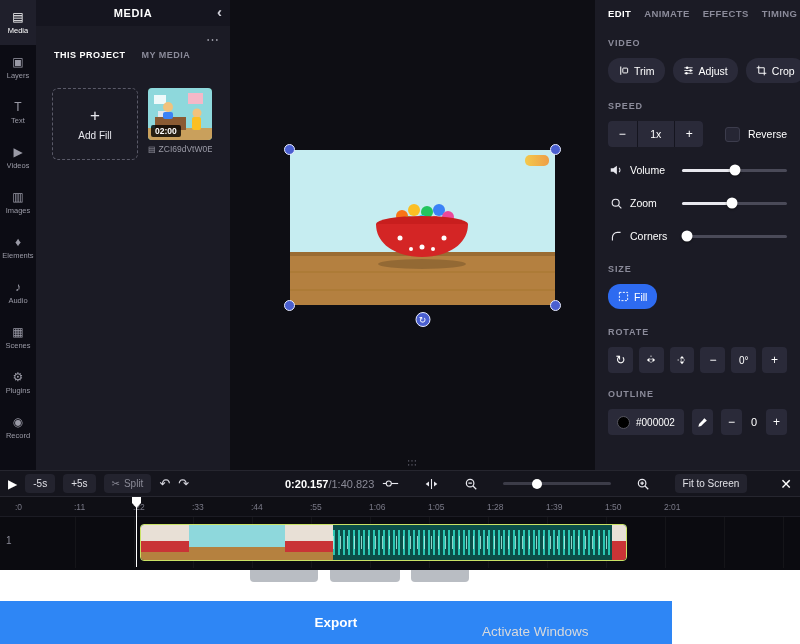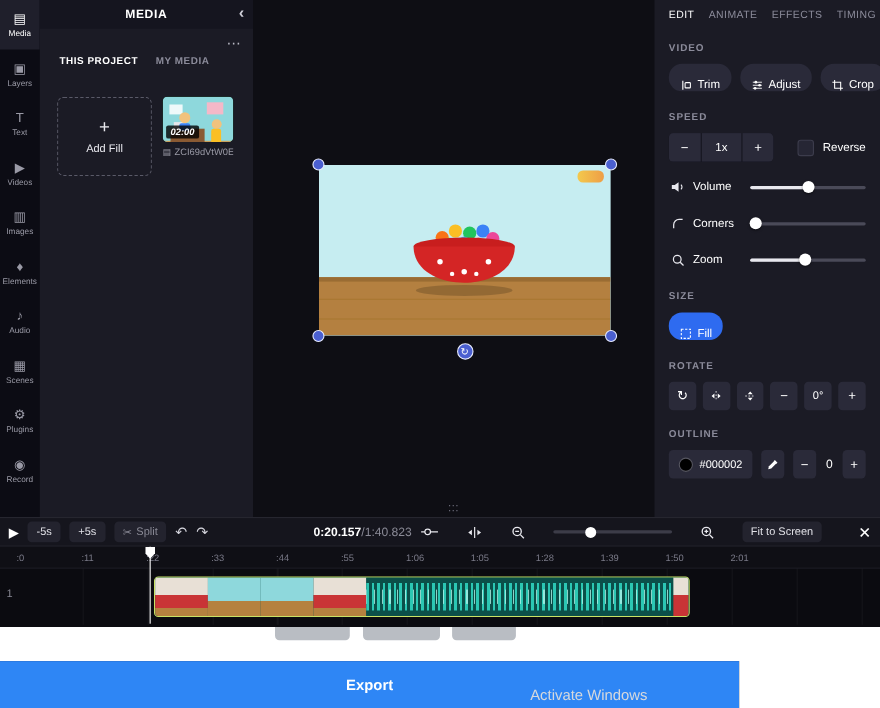--- a/index.html
+++ b/index.html
@@ -23,21 +23,21 @@
   .mp-menu { position:absolute; right:10px; top:32px; color:#b9b9c4; font-size:13px; letter-spacing:1px; cursor:pointer; }
   .mp-tabs { display:flex; gap:16px; padding:24px 0 0 18px; }
   .mp-tab { font-size:9px; font-weight:bold; letter-spacing:.5px; color:#8b8b9a; cursor:pointer; }
   .mp-tab.active { color:#ffffff; }
   .mp-content { position:relative; padding:0; }
   .add-media { position:absolute; left:16px; top:28px; width:86px; height:72px; border:1px dashed #5a5a68;
     border-radius:6px; display:flex; flex-direction:column; align-items:center; justify-content:center; gap:6px; cursor:pointer; }
   .add-media .plus { color:#e8e8ee; font-size:17px; line-height:1; }
   .add-media .am-label { color:#e8e8ee; font-size:10px; }
   .media-card { position:absolute; left:112px; top:28px; width:64px; cursor:pointer; }
-  .media-thumb { position:relative; width:64px; height:41px; border-radius:4px; overflow:hidden; background:#14532d;font-style:italic; }
+  .media-thumb { position:relative; width:64px; height:52px; border-radius:4px; overflow:hidden; background:#14532d; }
   .dur-badge { position:absolute; left:3px; bottom:3px; background:rgba(0,0,0,.8); color:#fff; font-size:8.5px;
     font-weight:bold; padding:1px 4px; border-radius:2px; }
   .media-name { display:flex; align-items:center; gap:3px; margin-top:4px; color:#9a9aa6; font-size:8.5px;
     white-space:nowrap; overflow:hidden; }
   .media-name .fn-icon { font-size:8px; color:#9a9aa6; }
 
   
   .canvas { position:absolute; left:230px; top:0; width:365px; height:470px; background:var(--canvas-bg,#0e0e14); z-index:1; }
   .preview { position:absolute; left:60px; top:150px; width:265px; height:155px; background:#c6edf1; }
   .handle { position:absolute; width:11px; height:11px; border-radius:50%; background:var(--selection,#4a5fd0);
@@ -49,27 +49,27 @@
     justify-content:center; cursor:pointer; border:1px solid #e8ecff; }
   .preview-logo { position:absolute; right:6px; top:5px; width:24px; height:11px; border-radius:5px;
     background:linear-gradient(90deg,#f6c744,#f09a3e); opacity:.95; }
   .canvas-grip { position:absolute; left:50%; bottom:3px; transform:translateX(-50%); color:#6a6a78;
     font-size:10px; letter-spacing:1px; line-height:4px; text-align:center; cursor:ns-resize; }
 
   
   .inspector { position:absolute; left:595px; top:0; width:205px; height:470px; background:var(--panel-bg,#1b1b25);
     padding:8px 13px 0 13px; overflow:hidden; z-index:2; }
   .ins-tabs { display:flex; gap:13px; height:16px; margin-bottom:14px; }
-  .ins-tab { font-size:9.5px; font-weight:normal; letter-spacing:.4px; color:#8b8b9a; cursor:pointer; }
+  .ins-tab { font-size:9.5px; font-weight:bold; letter-spacing:.4px; color:#8b8b9a; cursor:pointer; }
   .ins-tab.active { color:#ffffff; }
   .sec { font-size:9px; font-weight:bold; letter-spacing:.9px; color:#8b8b9a; height:12px; margin-bottom:8px; }
   .mt { margin-top:18px; } .mt2 { margin-top:16px; }
   .btn-row { display:flex; gap:8px; }
   .ibtn { height:25px; background:#2a2a39; border-radius:12px; color:#fff; font-size:10.5px; display:flex;
-    align-items:flex-end; gap:5px; padding:0 10px; cursor:pointer; border:none; }
+    align-items:center; gap:5px; padding:0 10px; cursor:pointer; border:none; }
   .stepper-row { display:flex; align-items:center; }
   .stepper { display:flex; background:#15151f; border-radius:4px; overflow:hidden; gap:1px; }
   .step-btn { width:30px; height:26px; background:#2a2a39; color:#fff; font-size:12px; display:flex;
     align-items:center; justify-content:center; cursor:pointer; }
   .step-val { width:38px; height:26px; background:#2a2a39; color:#fff; font-size:10.5px; display:flex;
     align-items:center; justify-content:center; }
   .reverse-box { width:15px; height:15px; background:#262634; border:1px solid #3c3c4c; border-radius:3px;
     margin-left:22px; cursor:pointer; }
   .reverse-label { color:#fff; font-size:10.5px; margin-left:8px; }
   .slider-row { display:flex; align-items:center; margin-top:13px; height:20px; }
@@ -325,38 +325,38 @@
         </span>
       <span class="sr-label">Volume</span>
       <div class="slider" style="--val: 50%;">
         <div class="fill"></div>
         <div class="thumb"></div>
       </div>
     </div>
     <div class="slider-row">
       <span class="sr-icon">
           <svg width="13" height="13" viewBox="0 0 16 16">
+            <circle cx="7" cy="7" r="4.3" stroke="#e8e8ee" stroke-width="1.4" fill="none"></circle>
+            <path d="M10.3 10.3L14 14" stroke="#e8e8ee" stroke-width="1.4"></path>
+          </svg>
+        </span>
+      <span class="sr-label">Zoom</span>
+      <div class="slider" style="--val: 48%;">
+        <div class="fill"></div>
+        <div class="thumb"></div>
+      </div>
+    </div>
+    <div class="slider-row">
+      <span class="sr-icon">
+          <svg width="13" height="13" viewBox="0 0 16 16">
             <path d="M3 13V9a6 6 0 016-6h4" stroke="#e8e8ee" stroke-width="1.4" fill="none"></path>
           </svg>
         </span>
       <span class="sr-label">Corners</span>
       <div class="slider" style="--val: 5%;">
-        <div class="fill"></div>
-        <div class="thumb"></div>
-      </div>
-    </div>
-    <div class="slider-row">
-      <span class="sr-icon">
-          <svg width="13" height="13" viewBox="0 0 16 16">
-            <circle cx="7" cy="7" r="4.3" stroke="#e8e8ee" stroke-width="1.4" fill="none"></circle>
-            <path d="M10.3 10.3L14 14" stroke="#e8e8ee" stroke-width="1.4"></path>
-          </svg>
-        </span>
-      <span class="sr-label">Zoom</span>
-      <div class="slider" style="--val: 48%;">
         <div class="fill"></div>
         <div class="thumb"></div>
       </div>
     </div>
 
     <div class="sec mt">SIZE</div>
     <div class="btn-row">
       <button class="ibtn fill-btn">
         <span>
             <svg width="11" height="11" viewBox="0 0 16 16">

